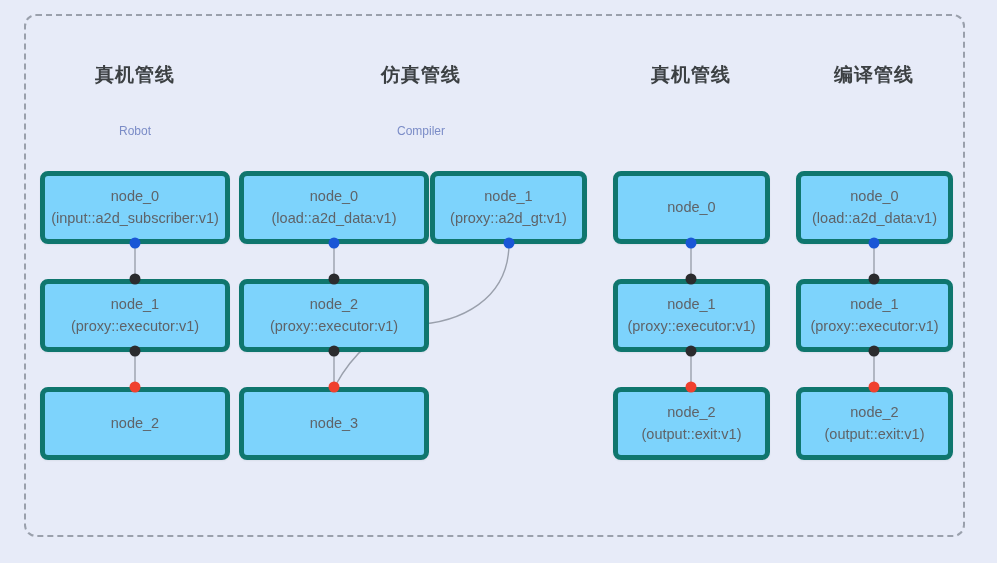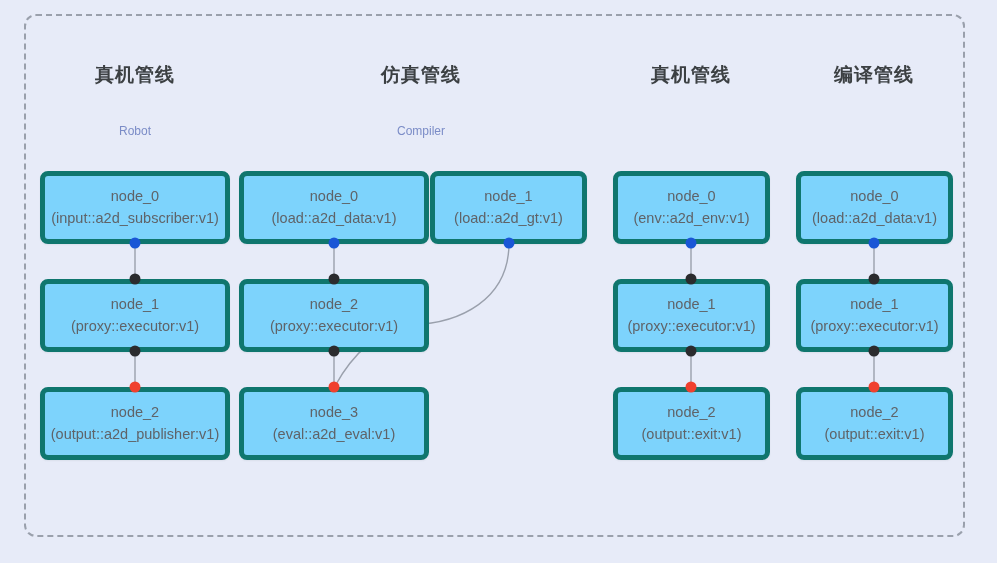--- a/index.html
+++ b/index.html
@@ -134,63 +134,60 @@
 
   <div class="node" style="left:40px; top:279px;">
     <div class="node-title">node_1</div>
     <div class="node-sub">(proxy::executor:v1)</div>
   </div>
   <div class="port port-dark" style="left:135px; top:279px;"></div>
   <div class="port port-dark" style="left:135px; top:351px;"></div>
 
   <div class="node" style="left:40px; top:387px;">
     <div class="node-title">node_2</div>
-    <div class="node-sub">(output::a2d_publisher:v1)</div>
   </div>
   <div class="port port-red" style="left:135px; top:387px;"></div>
 
   <div class="col-head" style="left:321px; top:62px;">
     <div class="cn-title">仿真管线</div>
   </div>
   <div class="col-head" style="left:321px; top:124px;">
     <div class="en-title">Compiler</div>
   </div>
 
   <div class="node" style="left:239px; top:171px;">
     <div class="node-title">node_0</div>
     <div class="node-sub">(load::a2d_data:v1)</div>
   </div>
   <div class="port port-blue" style="left:334px; top:243px;"></div>
 
   <div class="node narrow" style="left:430px; top:171px;">
     <div class="node-title">node_1</div>
-    <div class="node-sub">(load::a2d_gt:v1)</div>
+    <div class="node-sub">(proxy::a2d_gt:v1)</div>
   </div>
   <div class="port port-blue" style="left:509px; top:243px;"></div>
 
   <div class="node" style="left:239px; top:279px;">
     <div class="node-title">node_2</div>
     <div class="node-sub">(proxy::executor:v1)</div>
   </div>
   <div class="port port-dark" style="left:334px; top:279px;"></div>
   <div class="port port-dark" style="left:334px; top:351px;"></div>
 
   <div class="node" style="left:239px; top:387px;">
     <div class="node-title">node_3</div>
-    <div class="node-sub">(eval::a2d_eval:v1)</div>
   </div>
   <div class="port port-red" style="left:334px; top:387px;"></div>
 
   <div class="col-head" style="left:591px; top:62px;">
     <div class="cn-title">真机管线</div>
   </div>
 
   <div class="node narrow" style="left:613px; top:171px;">
     <div class="node-title">node_0</div>
-    <div class="node-sub">(env::a2d_env:v1)</div>
   </div>
   <div class="port port-blue" style="left:691px; top:243px;"></div>
 
   <div class="node narrow" style="left:613px; top:279px;">
     <div class="node-title">node_1</div>
     <div class="node-sub">(proxy::executor:v1)</div>
   </div>
   <div class="port port-dark" style="left:691px; top:279px;"></div>
   <div class="port port-dark" style="left:691px; top:351px;"></div>
 

